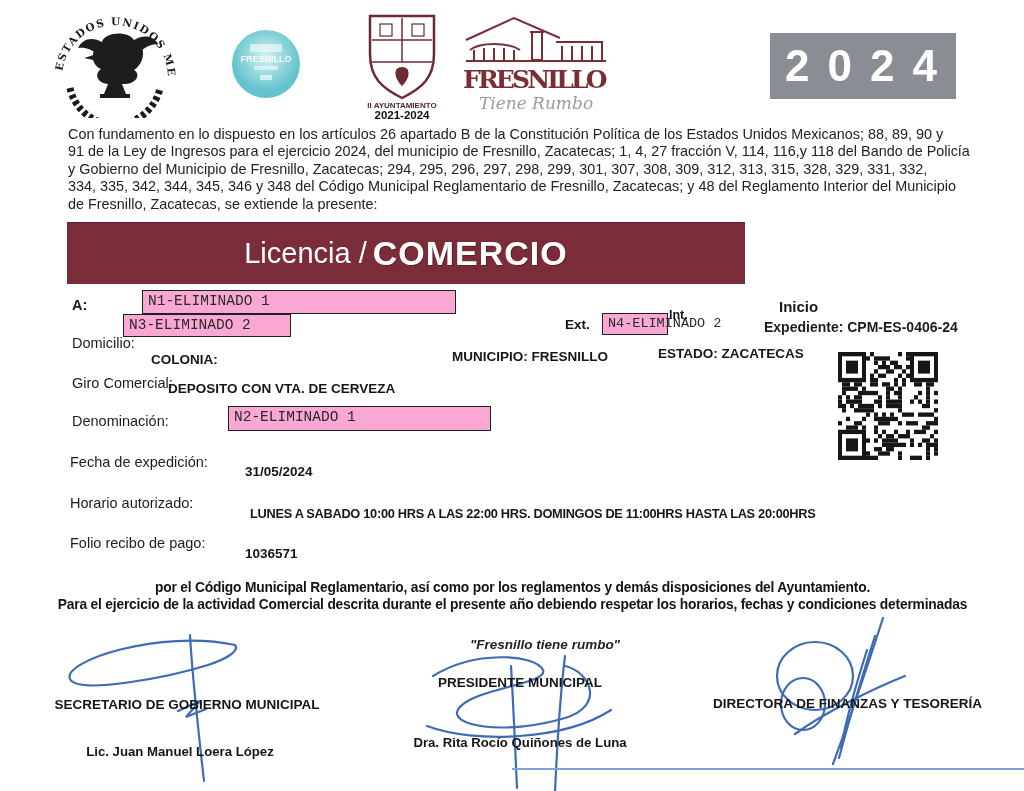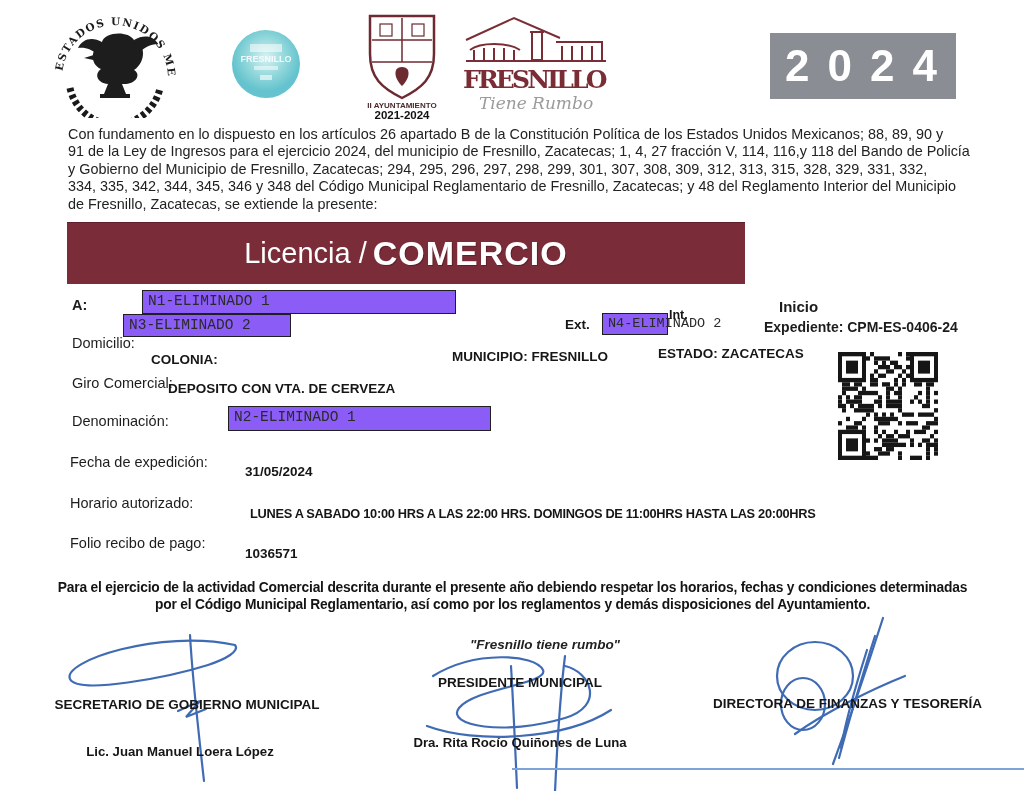--- a/index.html
+++ b/index.html
@@ -34,21 +34,21 @@
     background:linear-gradient(180deg,#e2e5ec,#d6dbe5);
   }
   .folio-label { position:absolute; left:14px; top:6px; font-weight:bold; font-size:14.5px; color:#1b1b1b; }
   .folio-value { position:absolute; left:82px; top:26px; font-size:21px; color:#8e3b46; letter-spacing:1px; }
 
   
   .lbl { font-size:14.5px; color:#1d1d1d; }
   .lbl-b { font-weight:bold; font-size:13.5px; color:#161616; }
   .val-b { font-weight:bold; font-size:13.5px; color:#161616; }
   .redact {
-    border:1.6px solid #1f1f1f; background:#8b5cf6;
+    border:1.6px solid #1f1f1f; background:#f9a8d4;
     font-family:"Liberation Mono","DejaVu Sans Mono",monospace;
     font-size:14.5px; color:#2a2a2a; white-space:nowrap; overflow:visible;
     padding:2px 0 0 5px;
   }
 
   .terms { left:40px; top:580px; width:945px; text-align:center; font-weight:bold;
            font-size:13.8px; line-height:16.6px; letter-spacing:-0.2px; color:#141414; }
   .motto { left:430px; top:637px; width:230px; text-align:center; font-style:italic;
            font-weight:bold; font-size:13.5px; color:#222; }
 
@@ -396,22 +396,22 @@
   <div class="abs lbl" style="left:70px; top:454px;">Fecha de expedición:</div>
   <div class="abs val-b" style="left:245px; top:464px;">31/05/2024</div>
 
   <div class="abs lbl" style="left:70px; top:495px;">Horario autorizado:</div>
   <div class="abs val-b" style="left:242px; top:506px; font-size:12.8px; letter-spacing:-0.3px; white-space:nowrap;padding-left:8px;">LUNES A SABADO 10:00 HRS A LAS 22:00 HRS. DOMINGOS DE 11:00HRS HASTA LAS 20:00HRS</div>
 
   <div class="abs lbl" style="left:70px; top:535px;">Folio recibo de pago:</div>
   <div class="abs val-b" style="left:245px; top:546px;">1036571</div>
 
   <div class="abs terms">
+    <div>por el Código Municipal Reglamentario, así como por los reglamentos y demás disposiciones del Ayuntamiento.</div>
     <div>Para el ejercicio de la actividad Comercial descrita durante el presente año debiendo respetar los horarios, fechas y condiciones determinadas</div>
-    <div>por el Código Municipal Reglamentario, así como por los reglamentos y demás disposiciones del Ayuntamiento.</div>
   </div>
 
   <div class="abs motto">"Fresnillo tiene rumbo"</div>
 
   <svg class="abs" style="left:40px; top:633px;" width="290" height="150" viewBox="0 0 290 150">
     <g fill="none" stroke="#2f5fae" stroke-width="2.2" stroke-linecap="round" opacity="0.92">
       <path d="M195,12 C120,-4 22,28 30,46 C38,62 130,44 168,32 C186,26 200,18 195,12 Z"></path>
       <path d="M150,2 C152,40 158,95 164,148"></path>
       <path d="M138,78 l22,-10 -14,16 20,-8"></path>
     </g>

